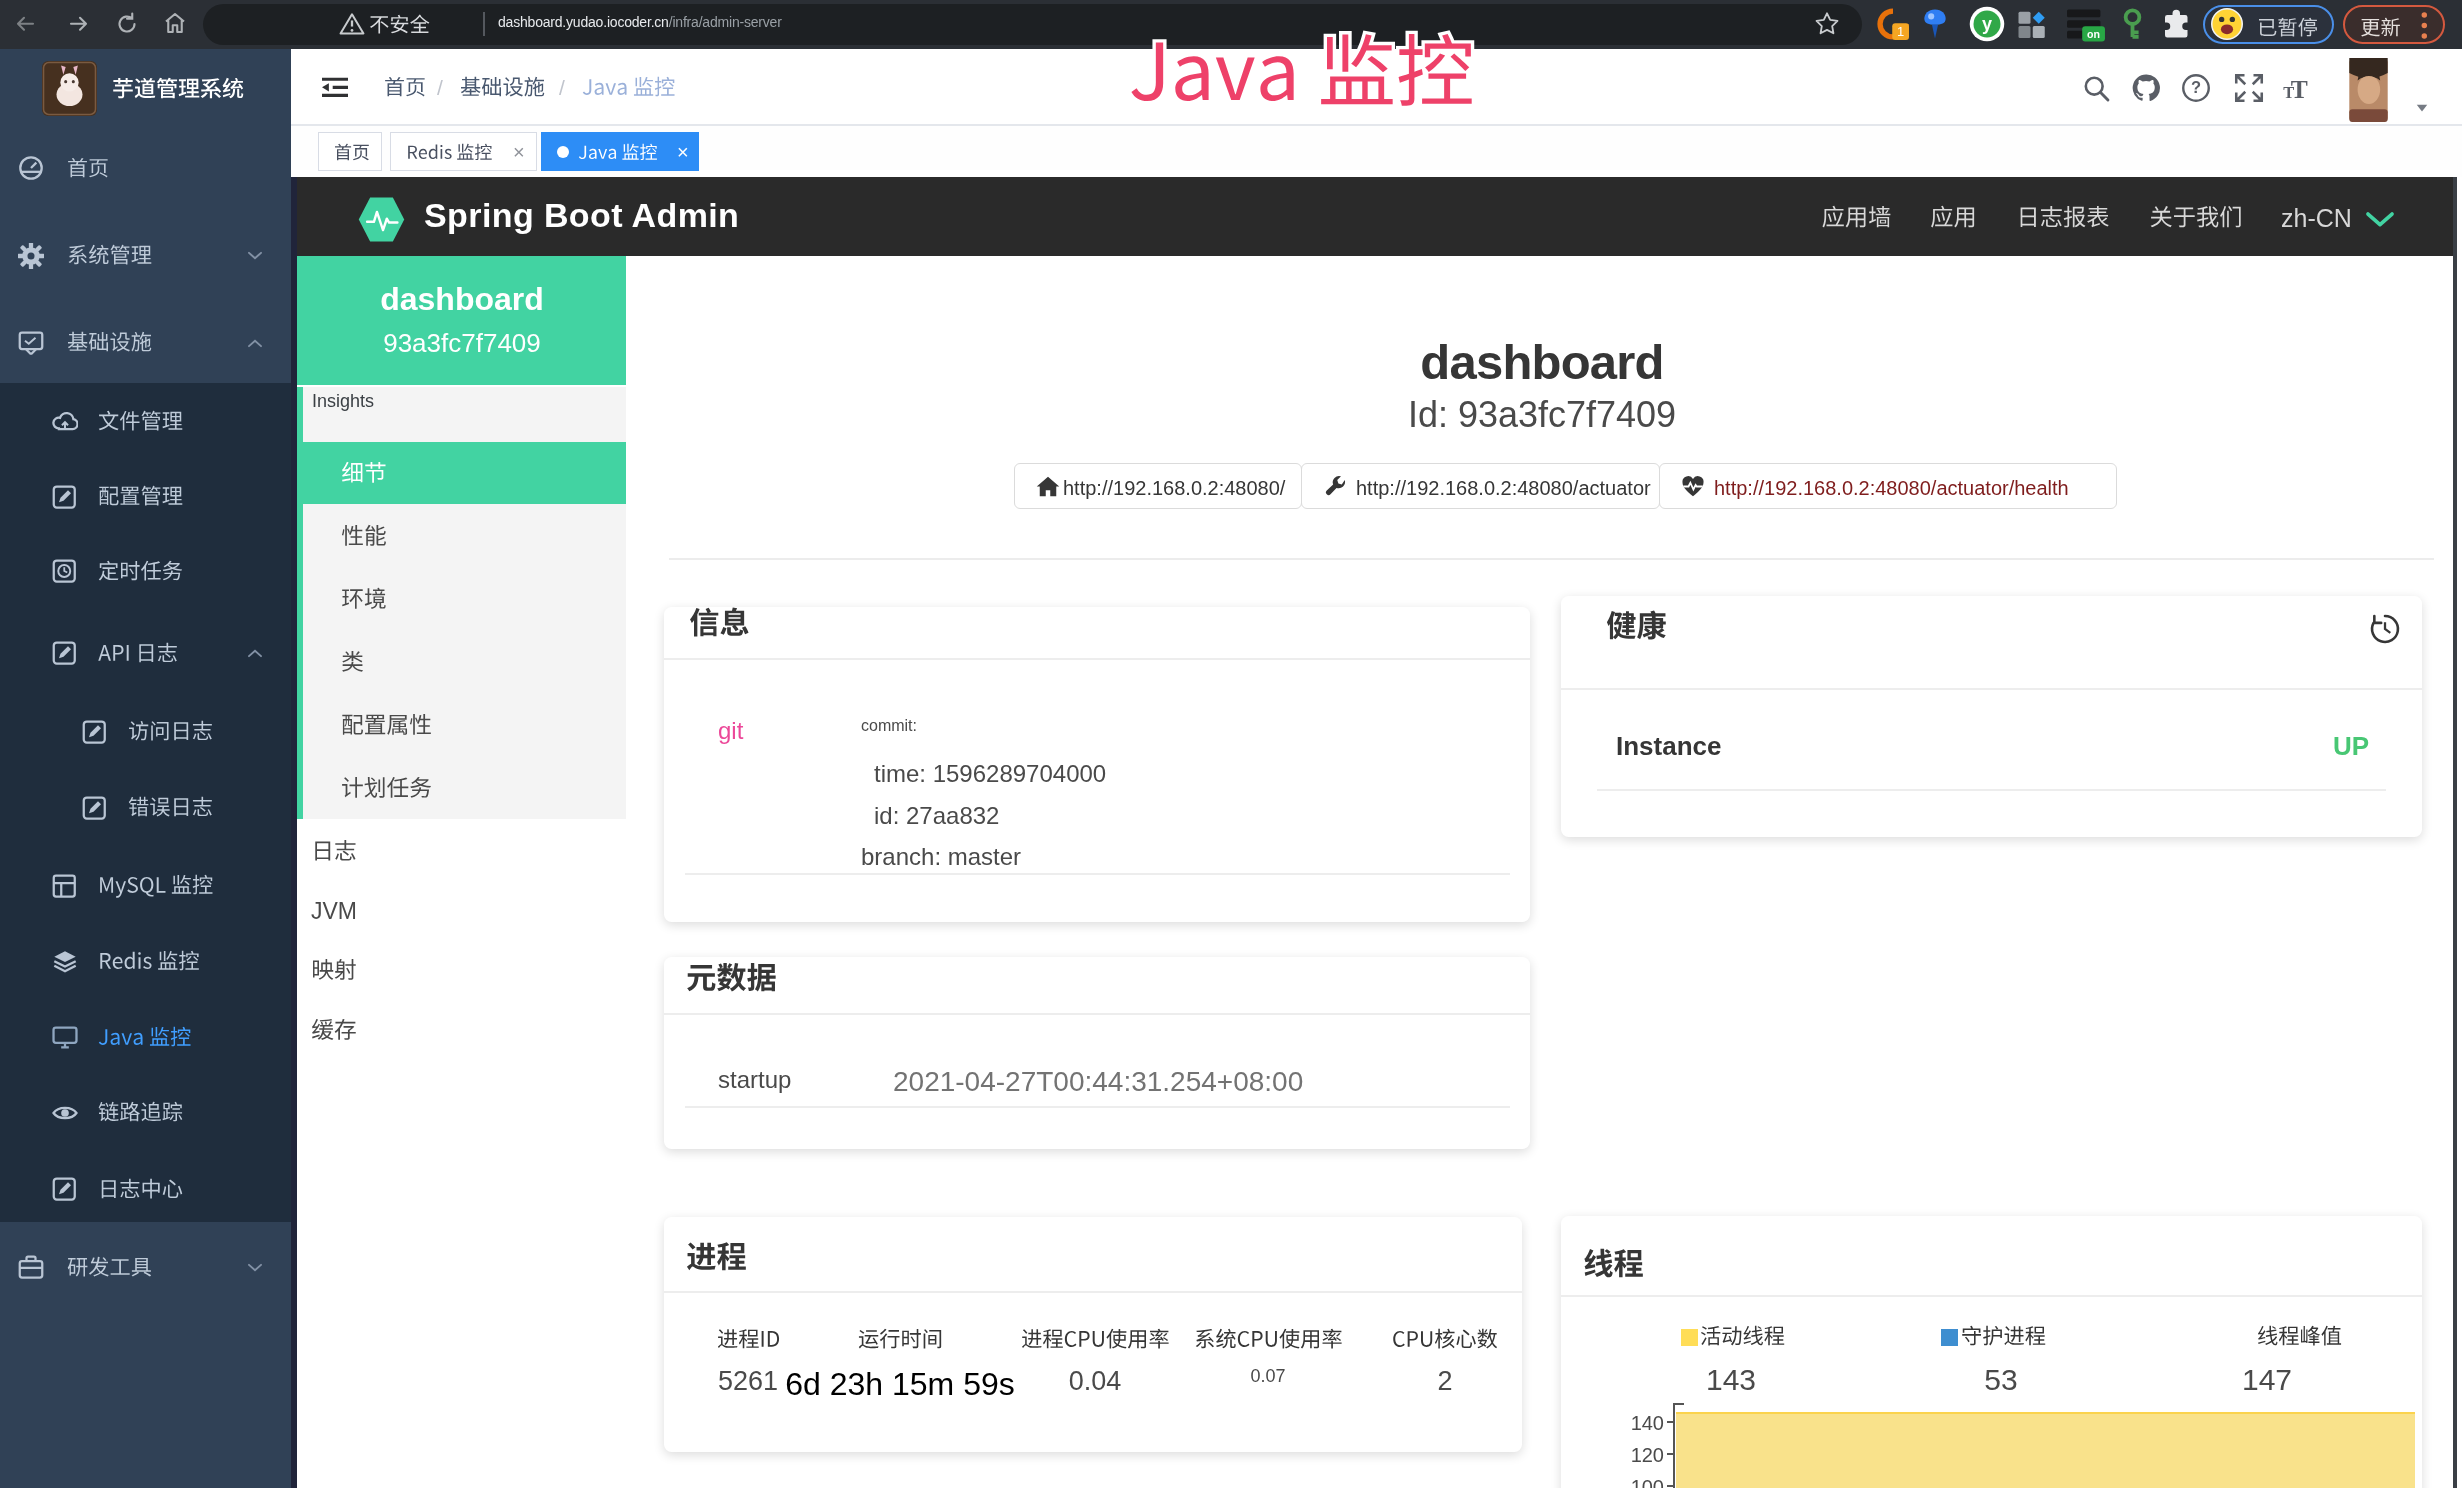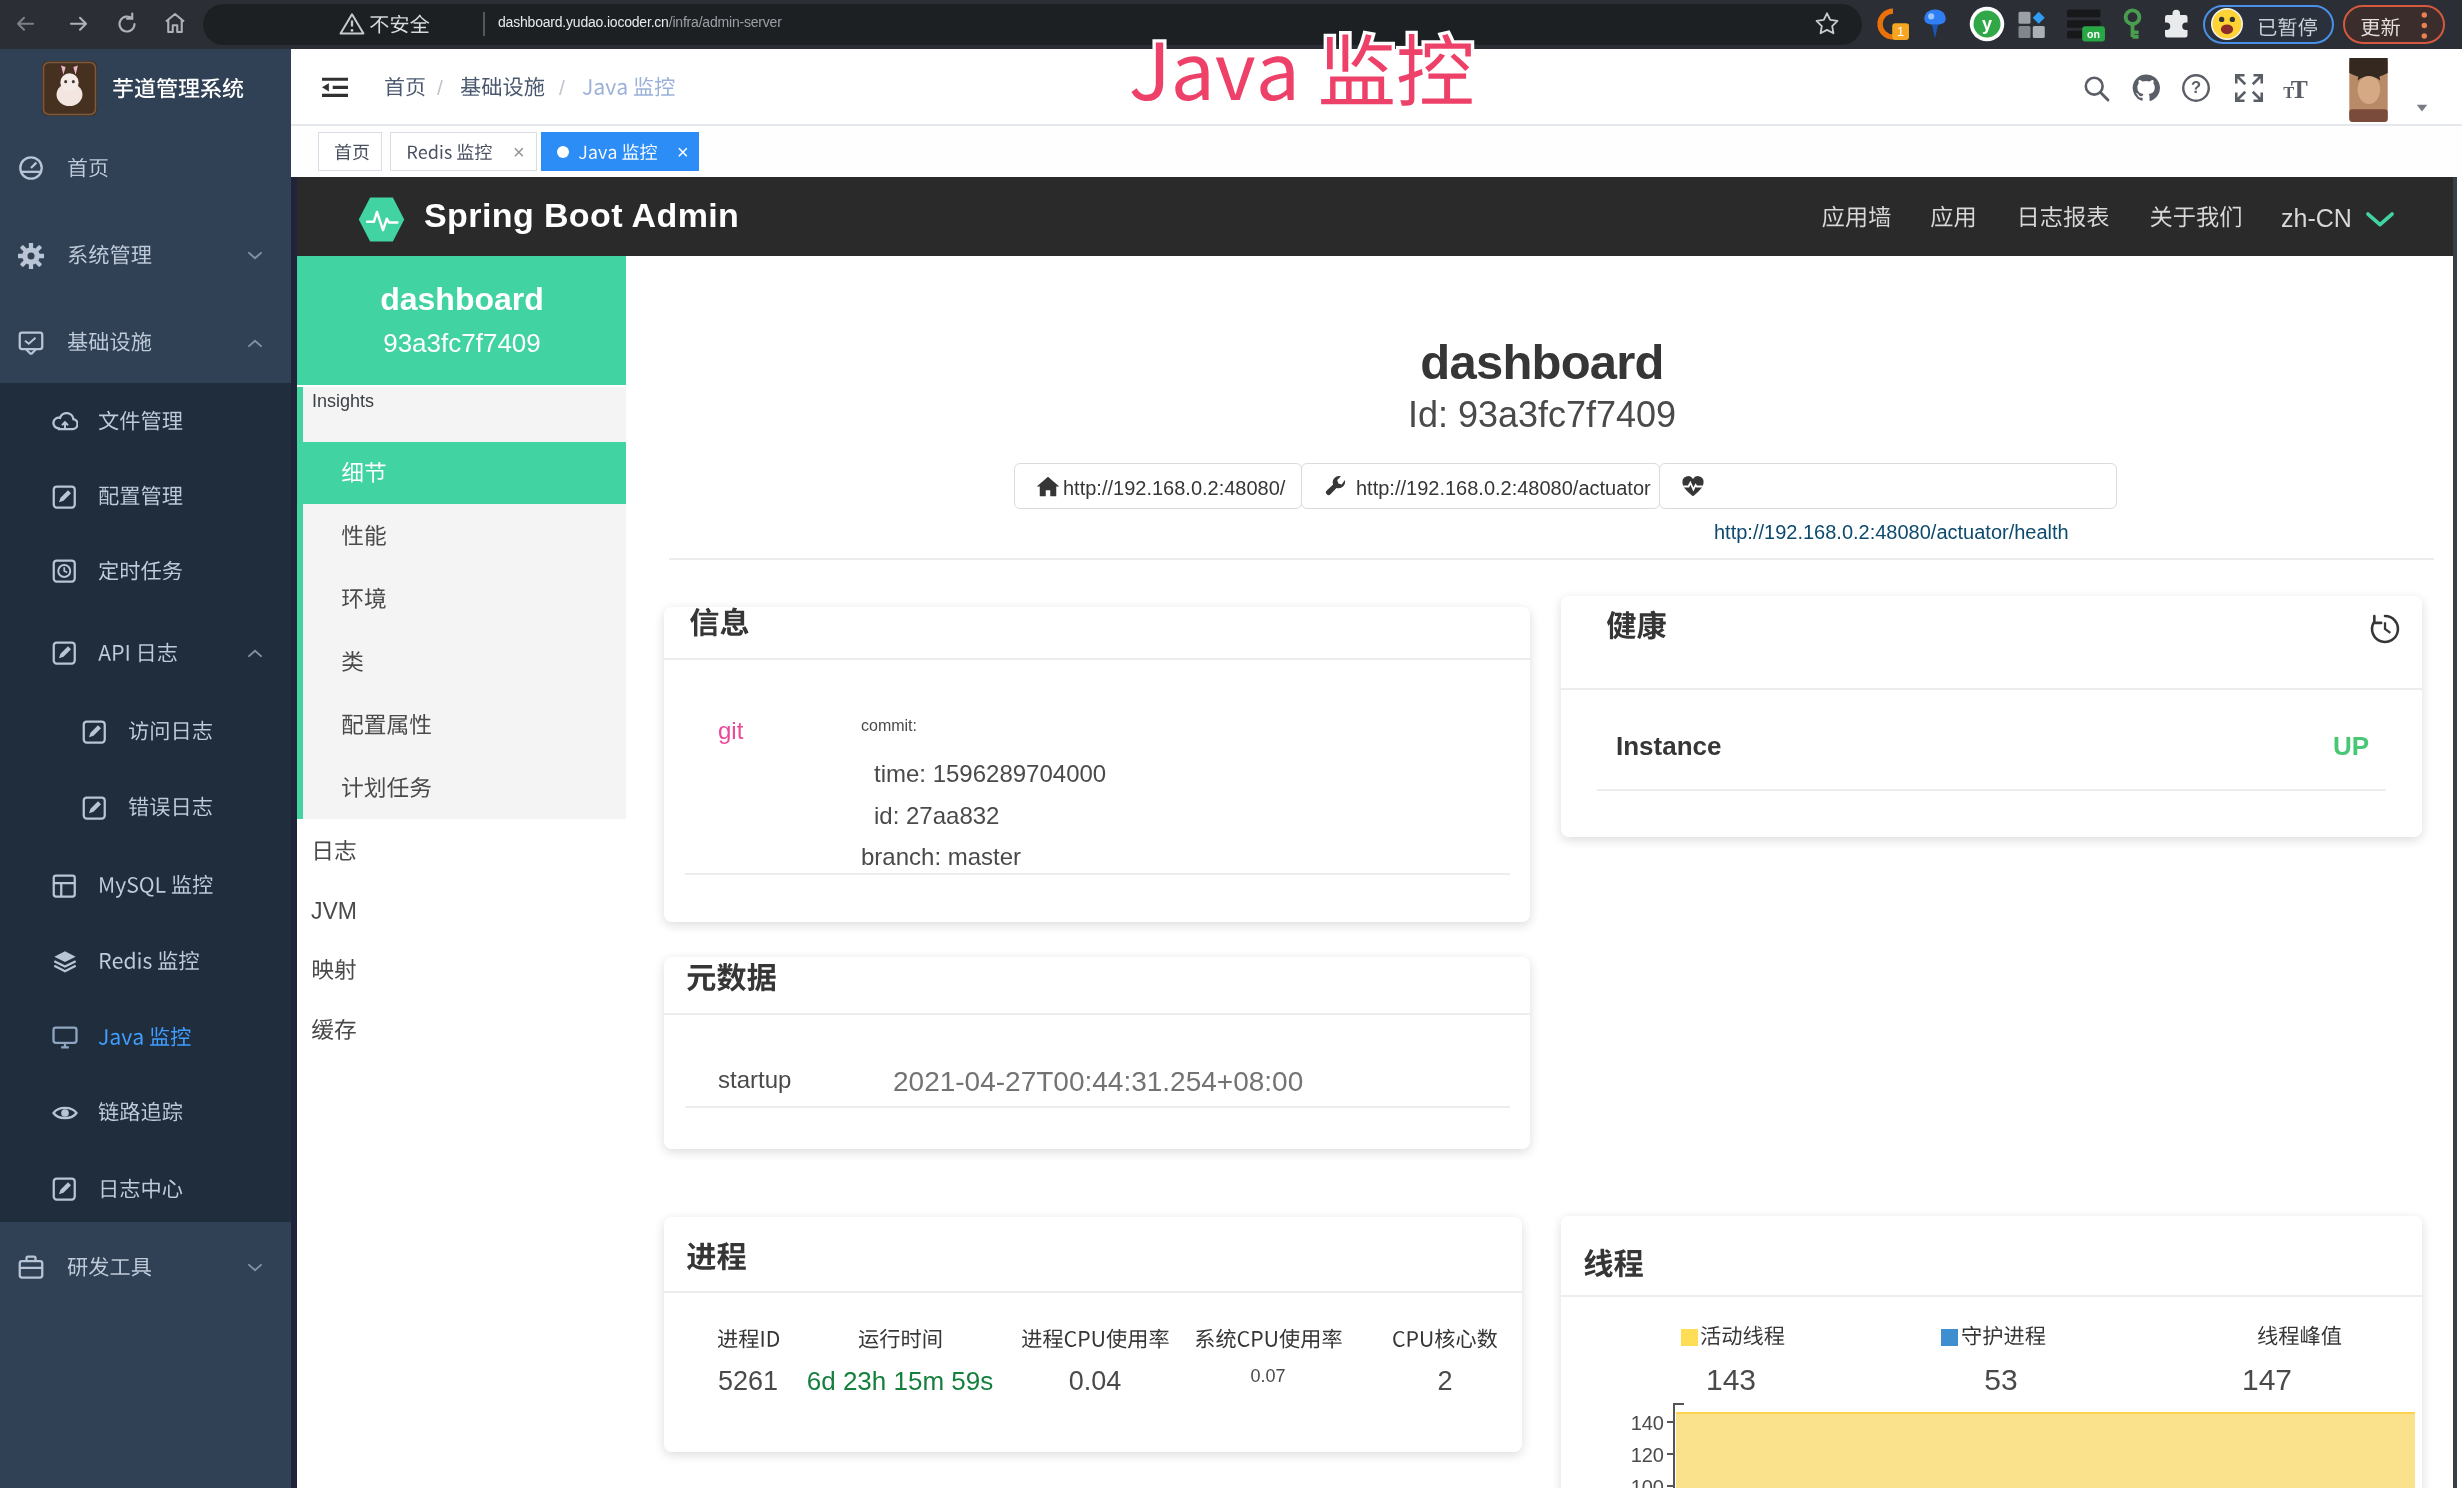--- a/index.html
+++ b/index.html
@@ -371,21 +371,21 @@
   </svg>
 <div class="a" style="left:1063px;top:477px;font-size:20px;color:#363636;white-space:nowrap;">http://192.168.0.2:48080/</div>
 <svg class="a" style="left:1323px;top:474px;" width="24" height="24" viewBox="0 0 32 32">
     <path d="M29 8 a8.5 8.5 0 0 1 -11 10.5 L10 27 a3.4 3.4 0 0 1 -5 -5 l8.5 -8 A8.5 8.5 0 0 1 24 3 l-5 5 1.5 4.5 4.5 1.5 Z" fill="#363636"></path>
   </svg>
 <div class="a" style="left:1356px;top:477px;font-size:20px;color:#363636;white-space:nowrap;">http://192.168.0.2:48080/actuator</div>
 <svg class="a" style="left:1681px;top:475px;" width="24" height="23" viewBox="0 0 32 30">
     <path d="M16 28 C8 21 2 16 2 9.5 A7.5 7.5 0 0 1 16 5 a7.5 7.5 0 0 1 14 4.5 C30 16 24 21 16 28Z" fill="#363636"></path>
     <path d="M3 15 h7 l2.5 -5 4 9 3 -6 1.5 2 h8" stroke="#fff" stroke-width="2.4" fill="none"></path>
   </svg>
-<div class="a" style="left:1714px;top:477px;font-size:20px;color:#0c4a6e;white-space:nowrap;margin-top:44px;">http://192.168.0.2:48080/actuator/health</div>
+<div class="a" style="left:1714px;top:477px;font-size:20px;color:#7f1d1d;white-space:nowrap;">http://192.168.0.2:48080/actuator/health</div>
 <div class="a" style="left:669px;top:558px;width:1765px;height:1.5px;background:#ececec"></div>
 <div class="card" style="left:664px;top:607px;width:866px;height:315px"></div>
 <svg class="a" style="left:689px;top:607px;overflow:visible;" width="61" height="31" viewBox="0 0 80 41">
     <path d="M15.3 13.5V17.2H35.5V13.5ZM15.3 19.3V23H35.5V19.3ZM14.7 25.3V38.7H18.8V37.5H31.8V38.6H36V25.3ZM18.8 33.6V29.1H31.8V33.6ZM21.6 2.7C22.4 4.1 23.4 6 24 7.5H12.5V11.4H38.4V7.5H26.2L28.6 6.4C28 5 26.7 2.8 25.6 1.1ZM9.4 1.4C7.5 7 4.3 12.8 1 16.4C1.7 17.5 3 20 3.4 21.1C4.4 20 5.4 18.7 6.3 17.4V38.9H10.7V9.7C11.8 7.4 12.8 5 13.7 2.7Z M51.9 13.6H67.8V15.5H51.9ZM51.9 19H67.8V20.8H51.9ZM51.9 8.4H67.8V10.2H51.9ZM50.1 26.9V32.5C50.1 36.8 51.5 38.1 57.2 38.1C58.4 38.1 63.6 38.1 64.8 38.1C69.4 38.1 70.8 36.7 71.3 31.1C70 30.8 68 30.2 66.9 29.4C66.7 33.2 66.4 33.8 64.5 33.8C63.1 33.8 58.7 33.8 57.7 33.8C55.3 33.8 55 33.6 55 32.4V26.9ZM69.7 27.3C71.4 30 73.2 33.7 73.8 36.1L78.4 34.1C77.7 31.6 75.8 28.2 74 25.5ZM45 26.3C44.2 29 42.6 32.4 41.2 34.7L45.6 36.8C47 34.4 48.3 30.8 49.3 28ZM56.6 25.7C58.4 27.6 60.5 30.2 61.3 32L65.2 29.8C64.4 28.2 62.8 26.1 61.1 24.5H72.6V4.8H61.6C62.2 3.8 62.8 2.7 63.4 1.5L57.5 0.8C57.3 2 56.9 3.4 56.5 4.8H47.2V24.5H58.8Z" fill="#363636"></path>
   </svg>
 <div class="a" style="left:664px;top:658px;width:866px;height:1.5px;background:#ededed"></div>
 <div class="a" style="left:718px;top:717px;font-size:24px;color:#ec4899;white-space:nowrap;">git</div>
 <div class="a" style="left:861px;top:717px;font-size:16px;color:#4a4a4a;white-space:nowrap;">commit:</div>
 <div class="a" style="left:874px;top:760px;font-size:24px;color:#4a4a4a;white-space:nowrap;">time: 1596289704000</div>
 <div class="a" style="left:874px;top:802px;font-size:24px;color:#4a4a4a;white-space:nowrap;">id: 27aa832</div>
@@ -425,21 +425,21 @@
 <svg class="a" style="left:1021px;top:1328px;overflow:visible;" width="149" height="22" viewBox="0 0 196 29">
     <path d="M2.3 2.9C3.8 4.3 5.7 6.3 6.6 7.6L8.2 6.2C7.3 5 5.3 3.1 3.8 1.7ZM20.2 1.7V6.2H15.5V1.7H13.5V6.2H9.5V8.2H13.5V11.5L13.4 13.2H9.3V15.3H13.2C12.8 17.4 11.8 19.5 9.7 21.1C10.2 21.4 11 22.1 11.3 22.6C13.7 20.7 14.8 17.9 15.3 15.3H20.2V22.4H22.3V15.3H26.4V13.2H22.3V8.2H25.9V6.2H22.3V1.7ZM15.5 8.2H20.2V13.2H15.5L15.5 11.5ZM7.3 11.3H1.4V13.2H5.3V21.3C4 21.7 2.5 23 1.1 24.6L2.5 26.5C3.9 24.6 5.3 22.9 6.2 22.9C6.9 22.9 7.8 23.9 8.9 24.6C10.9 25.8 13.2 26.1 16.7 26.1C19.3 26.1 24.4 26 26.4 25.8C26.4 25.2 26.7 24.2 27 23.7C24.3 24 20 24.2 16.7 24.2C13.6 24.2 11.2 24 9.4 22.8C8.5 22.3 7.9 21.7 7.3 21.4Z M42.9 4.1H51.4V9.3H42.9ZM40.9 2.3V11.1H53.4V2.3ZM40.5 18.8V20.6H46V24.3H38.7V26.1H55V24.3H48.1V20.6H53.7V18.8H48.1V15.4H54.3V13.6H39.9V15.4H46V18.8ZM38.1 1.5C36 2.5 32.3 3.3 29.2 3.8C29.5 4.3 29.7 5 29.8 5.4C31.1 5.2 32.5 5 33.9 4.7V9H29.4V11H33.7C32.5 14.2 30.6 17.8 28.8 19.8C29.1 20.3 29.7 21.2 29.9 21.8C31.3 20 32.8 17.2 33.9 14.4V26.8H36V14.8C37 15.9 38.1 17.4 38.6 18.2L39.8 16.6C39.3 15.9 36.8 13.4 36 12.7V11H39.5V9H36V4.2C37.3 3.9 38.6 3.6 39.6 3.1Z M66.6 25C69.2 25 71.2 23.9 72.9 22.1L71.4 20.4C70.1 21.9 68.6 22.7 66.7 22.7C62.7 22.7 60.3 19.5 60.3 14.3C60.3 9.2 62.9 6 66.8 6C68.5 6 69.9 6.8 71 8L72.4 6.3C71.2 5 69.2 3.8 66.7 3.8C61.5 3.8 57.6 7.8 57.6 14.4C57.6 21.1 61.4 25 66.6 25Z M76.7 24.6H79.3V16.5H82.7C87.2 16.5 90.2 14.5 90.2 10.1C90.2 5.7 87.1 4.1 82.5 4.1H76.7ZM79.3 14.4V6.2H82.2C85.8 6.2 87.6 7.1 87.6 10.1C87.6 13.1 85.9 14.4 82.3 14.4Z M101.7 25C105.9 25 109.1 22.8 109.1 16.2V4.1H106.6V16.2C106.6 21.2 104.4 22.7 101.7 22.7C99 22.7 96.9 21.2 96.9 16.2V4.1H94.3V16.2C94.3 22.8 97.5 25 101.7 25Z M128.5 1.2V4.2H120.8V6.2H128.5V8.9H121.6V16.7H128.4C128.2 18.2 127.8 19.7 126.9 21C125.4 19.9 124.2 18.7 123.3 17.2L121.6 17.8C122.6 19.6 124 21.1 125.6 22.4C124.3 23.5 122.4 24.5 119.7 25.2C120.2 25.7 120.8 26.5 121 27C123.9 26.1 125.9 24.9 127.4 23.5C130.2 25.3 133.7 26.4 137.7 26.9C138 26.3 138.5 25.5 139 25C135 24.6 131.4 23.6 128.6 22.1C129.7 20.4 130.2 18.6 130.5 16.7H137.8V8.9H130.6V6.2H138.7V4.2H130.6V1.2ZM123.5 10.7H128.5V13.6L128.5 14.9H123.5ZM130.6 10.7H135.8V14.9H130.6L130.6 13.6ZM119.6 1.1C117.9 5.3 115.2 9.5 112.4 12.2C112.7 12.7 113.3 13.7 113.5 14.2C114.6 13.2 115.6 11.9 116.6 10.6V27H118.6V7.5C119.7 5.6 120.7 3.7 121.5 1.7Z M144.1 3.1V13.2C144.1 17.2 143.8 22.1 140.7 25.6C141.1 25.9 142 26.6 142.3 27C144.5 24.6 145.4 21.4 145.8 18.3H152.9V26.6H155V18.3H162.5V24C162.5 24.5 162.3 24.7 161.8 24.7C161.3 24.8 159.3 24.8 157.4 24.7C157.7 25.3 158 26.2 158.1 26.7C160.7 26.7 162.4 26.7 163.3 26.4C164.3 26 164.6 25.4 164.6 24V3.1ZM146.1 5.1H152.9V9.6H146.1ZM162.5 5.1V9.6H155V5.1ZM146.1 11.6H152.9V16.3H146C146.1 15.2 146.1 14.2 146.1 13.2ZM162.5 11.6V16.3H155V11.6Z M191 6.6C190 7.8 188.3 9.3 187 10.2L188.6 11.3C189.8 10.4 191.5 9 192.8 7.7ZM169.3 15.2 170.4 16.9C172.3 16 174.6 14.8 176.7 13.6L176.3 12C173.7 13.2 171.1 14.5 169.3 15.2ZM170.2 7.9C171.7 8.8 173.5 10.2 174.4 11.2L175.9 9.9C174.9 8.9 173.1 7.6 171.6 6.7ZM186.7 13.2C188.7 14.4 191.1 16.1 192.2 17.2L193.8 15.9C192.6 14.8 190.1 13.2 188.2 12.1ZM169.2 19V20.9H180.7V26.9H182.9V20.9H194.4V19H182.9V16.7H180.7V19ZM180 1.5C180.4 2.1 180.9 2.9 181.2 3.6H169.8V5.6H180C179.2 6.9 178.2 8.1 177.9 8.4C177.5 8.9 177 9.2 176.7 9.3C176.8 9.8 177.1 10.7 177.2 11.1C177.7 10.9 178.3 10.8 181.5 10.6C180.2 11.9 178.9 13 178.4 13.5C177.4 14.3 176.7 14.8 176.1 14.9C176.3 15.4 176.6 16.3 176.7 16.7C177.3 16.4 178.2 16.3 185.6 15.6C185.9 16.1 186.2 16.6 186.4 17.1L188 16.3C187.5 15 186 13 184.8 11.6L183.2 12.2C183.7 12.8 184.2 13.4 184.6 14L179.6 14.4C182.1 12.5 184.5 10 186.8 7.4L185.1 6.4C184.5 7.2 183.8 8 183.2 8.8L179.6 9C180.5 8 181.4 6.8 182.2 5.6H194.1V3.6H183.7C183.3 2.8 182.6 1.7 182 0.9Z" fill="#363636"></path>
   </svg>
 <svg class="a" style="left:1194px;top:1328px;overflow:visible;" width="149" height="22" viewBox="0 0 196 29">
     <path d="M8 18.4C6.5 20.4 4.2 22.5 2 23.8C2.5 24.1 3.4 24.8 3.8 25.2C5.9 23.7 8.4 21.4 10.1 19.1ZM17.8 19.3C20.1 21.1 23 23.7 24.4 25.3L26.2 24C24.7 22.4 21.8 19.9 19.5 18.2ZM18.6 12.2C19.3 12.9 20.1 13.7 20.9 14.5L8.5 15.3C12.7 13.2 17 10.6 21.2 7.5L19.5 6.2C18.1 7.3 16.6 8.4 15.1 9.4L8.3 9.8C10.3 8.3 12.3 6.6 14.2 4.6C17.8 4.2 21.3 3.7 23.9 3.1L22.5 1.3C17.9 2.5 9.8 3.2 3 3.6C3.2 4 3.5 4.9 3.5 5.4C6 5.3 8.6 5.1 11.2 4.9C9.4 6.8 7.3 8.5 6.6 8.9C5.8 9.5 5.1 10 4.5 10.1C4.8 10.6 5.1 11.5 5.1 11.9C5.7 11.7 6.6 11.6 12.3 11.3C9.9 12.7 7.8 13.9 6.9 14.3C5.1 15.2 3.9 15.7 3 15.8C3.2 16.4 3.5 17.4 3.6 17.8C4.4 17.5 5.5 17.3 13.2 16.7V24.1C13.2 24.4 13.1 24.5 12.6 24.5C12.2 24.6 10.6 24.6 9 24.5C9.3 25.1 9.7 26 9.8 26.6C11.8 26.6 13.2 26.5 14.1 26.2C15.1 25.9 15.3 25.3 15.3 24.1V16.6L22.3 16.1C23.1 17 23.8 17.9 24.2 18.6L25.9 17.6C24.8 15.9 22.4 13.3 20.2 11.4Z M47.5 14.8V23.6C47.5 25.7 48 26.3 50 26.3C50.4 26.3 52.1 26.3 52.4 26.3C54.2 26.3 54.7 25.3 54.8 21.4C54.3 21.3 53.5 21 53 20.6C52.9 24 52.8 24.5 52.2 24.5C51.9 24.5 50.6 24.5 50.3 24.5C49.7 24.5 49.6 24.4 49.6 23.6V14.8ZM42.3 14.8C42.1 20.4 41.5 23.4 36.9 25.1C37.4 25.5 37.9 26.3 38.2 26.8C43.3 24.7 44.1 21.1 44.4 14.8ZM29.2 23.2 29.7 25.2C32.2 24.4 35.5 23.4 38.6 22.3L38.3 20.5C34.9 21.5 31.4 22.6 29.2 23.2ZM44.7 1.6C45.2 2.7 45.9 4.2 46.2 5.2H39.4V7.1H44.4C43.2 8.8 41.2 11.4 40.6 12C40.1 12.5 39.4 12.7 38.8 12.9C39.1 13.3 39.5 14.4 39.5 14.9C40.3 14.6 41.5 14.4 51.7 13.5C52.1 14.2 52.5 15 52.8 15.5L54.6 14.5C53.7 12.9 51.9 10.3 50.4 8.3L48.7 9.2C49.4 10 50 10.9 50.6 11.8L42.9 12.5C44.2 10.9 45.8 8.7 46.9 7.1H54.5V5.2H46.5L48.3 4.6C47.9 3.7 47.2 2.2 46.6 1.1ZM29.7 12.8C30.1 12.6 30.7 12.5 34.1 12C32.9 13.7 31.8 15.1 31.3 15.7C30.4 16.7 29.8 17.4 29.1 17.5C29.4 18.1 29.7 19.1 29.8 19.5C30.4 19.2 31.4 18.9 38.3 17.4C38.3 16.9 38.2 16.1 38.3 15.5L33 16.5C35.1 14.1 37.2 11.1 39 8.1L37.1 6.9C36.6 8 36 9 35.4 10L31.9 10.4C33.7 8 35.4 4.9 36.7 2L34.6 1C33.3 4.4 31.2 8 30.6 8.9C30 9.9 29.4 10.5 28.9 10.6C29.2 11.2 29.5 12.3 29.7 12.8Z M66.6 25C69.2 25 71.2 23.9 72.9 22.1L71.4 20.4C70.1 21.9 68.6 22.7 66.7 22.7C62.7 22.7 60.3 19.5 60.3 14.3C60.3 9.2 62.9 6 66.8 6C68.5 6 69.9 6.8 71 8L72.4 6.3C71.2 5 69.2 3.8 66.7 3.8C61.5 3.8 57.6 7.8 57.6 14.4C57.6 21.1 61.4 25 66.6 25Z M76.7 24.6H79.3V16.5H82.7C87.2 16.5 90.2 14.5 90.2 10.1C90.2 5.7 87.1 4.1 82.5 4.1H76.7ZM79.3 14.4V6.2H82.2C85.8 6.2 87.6 7.1 87.6 10.1C87.6 13.1 85.9 14.4 82.3 14.4Z M101.7 25C105.9 25 109.1 22.8 109.1 16.2V4.1H106.6V16.2C106.6 21.2 104.4 22.7 101.7 22.7C99 22.7 96.9 21.2 96.9 16.2V4.1H94.3V16.2C94.3 22.8 97.5 25 101.7 25Z M128.5 1.2V4.2H120.8V6.2H128.5V8.9H121.6V16.7H128.4C128.2 18.2 127.8 19.7 126.9 21C125.4 19.9 124.2 18.7 123.3 17.2L121.6 17.8C122.6 19.6 124 21.1 125.6 22.4C124.3 23.5 122.4 24.5 119.7 25.2C120.2 25.7 120.8 26.5 121 27C123.9 26.1 125.9 24.9 127.4 23.5C130.2 25.3 133.7 26.4 137.7 26.9C138 26.3 138.5 25.5 139 25C135 24.6 131.4 23.6 128.6 22.1C129.7 20.4 130.2 18.6 130.5 16.7H137.8V8.9H130.6V6.2H138.7V4.2H130.6V1.2ZM123.5 10.7H128.5V13.6L128.5 14.9H123.5ZM130.6 10.7H135.8V14.9H130.6L130.6 13.6ZM119.6 1.1C117.9 5.3 115.2 9.5 112.4 12.2C112.7 12.7 113.3 13.7 113.5 14.2C114.6 13.2 115.6 11.9 116.6 10.6V27H118.6V7.5C119.7 5.6 120.7 3.7 121.5 1.7Z M144.1 3.1V13.2C144.1 17.2 143.8 22.1 140.7 25.6C141.1 25.9 142 26.6 142.3 27C144.5 24.6 145.4 21.4 145.8 18.3H152.9V26.6H155V18.3H162.5V24C162.5 24.5 162.3 24.7 161.8 24.7C161.3 24.8 159.3 24.8 157.4 24.7C157.7 25.3 158 26.2 158.1 26.7C160.7 26.7 162.4 26.7 163.3 26.4C164.3 26 164.6 25.4 164.6 24V3.1ZM146.1 5.1H152.9V9.6H146.1ZM162.5 5.1V9.6H155V5.1ZM146.1 11.6H152.9V16.3H146C146.1 15.2 146.1 14.2 146.1 13.2ZM162.5 11.6V16.3H155V11.6Z M191 6.6C190 7.8 188.3 9.3 187 10.2L188.6 11.3C189.8 10.4 191.5 9 192.8 7.7ZM169.3 15.2 170.4 16.9C172.3 16 174.6 14.8 176.7 13.6L176.3 12C173.7 13.2 171.1 14.5 169.3 15.2ZM170.2 7.9C171.7 8.8 173.5 10.2 174.4 11.2L175.9 9.9C174.9 8.9 173.1 7.6 171.6 6.7ZM186.7 13.2C188.7 14.4 191.1 16.1 192.2 17.2L193.8 15.9C192.6 14.8 190.1 13.2 188.2 12.1ZM169.2 19V20.9H180.7V26.9H182.9V20.9H194.4V19H182.9V16.7H180.7V19ZM180 1.5C180.4 2.1 180.9 2.9 181.2 3.6H169.8V5.6H180C179.2 6.9 178.2 8.1 177.9 8.4C177.5 8.9 177 9.2 176.7 9.3C176.8 9.8 177.1 10.7 177.2 11.1C177.7 10.9 178.3 10.8 181.5 10.6C180.2 11.9 178.9 13 178.4 13.5C177.4 14.3 176.7 14.8 176.1 14.9C176.3 15.4 176.6 16.3 176.7 16.7C177.3 16.4 178.2 16.3 185.6 15.6C185.9 16.1 186.2 16.6 186.4 17.1L188 16.3C187.5 15 186 13 184.8 11.6L183.2 12.2C183.7 12.8 184.2 13.4 184.6 14L179.6 14.4C182.1 12.5 184.5 10 186.8 7.4L185.1 6.4C184.5 7.2 183.8 8 183.2 8.8L179.6 9C180.5 8 181.4 6.8 182.2 5.6H194.1V3.6H183.7C183.3 2.8 182.6 1.7 182 0.9Z" fill="#363636"></path>
   </svg>
 <svg class="a" style="left:1392px;top:1328px;overflow:visible;" width="106" height="22" viewBox="0 0 140 29">
     <path d="M10.6 25C13.2 25 15.2 23.9 16.9 22.1L15.4 20.4C14.1 21.9 12.6 22.7 10.7 22.7C6.7 22.7 4.3 19.5 4.3 14.3C4.3 9.2 6.9 6 10.8 6C12.5 6 13.9 6.8 15 8L16.4 6.3C15.2 5 13.2 3.8 10.7 3.8C5.5 3.8 1.6 7.8 1.6 14.4C1.6 21.1 5.4 25 10.6 25Z M20.7 24.6H23.3V16.5H26.7C31.2 16.5 34.2 14.5 34.2 10.1C34.2 5.7 31.1 4.1 26.5 4.1H20.7ZM23.3 14.4V6.2H26.2C29.8 6.2 31.6 7.1 31.6 10.1C31.6 13.1 29.9 14.4 26.3 14.4Z M45.7 25C49.9 25 53.1 22.8 53.1 16.2V4.1H50.6V16.2C50.6 21.2 48.4 22.7 45.7 22.7C43 22.7 40.9 21.2 40.9 16.2V4.1H38.3V16.2C38.3 22.8 41.5 25 45.7 25Z M79.8 14.3C77.4 19 72 23.1 65.5 25.2C65.9 25.6 66.5 26.4 66.8 26.9C70.3 25.7 73.4 24 76 21.9C77.9 23.4 80.1 25.3 81.1 26.6L82.7 25.2C81.6 23.9 79.4 22.1 77.5 20.6C79.3 18.9 80.8 17.1 82 15.1ZM72.9 1.6C73.5 2.7 74.1 3.9 74.3 5H67V6.9H72.4C71.4 8.5 69.8 11.1 69.3 11.6C68.8 12.1 68 12.3 67.5 12.4C67.6 12.9 68 13.9 68.1 14.4C68.6 14.3 69.4 14.1 74.5 13.7C72.4 15.9 69.7 17.8 66.9 19C67.3 19.4 67.9 20.2 68.1 20.6C73.1 18.3 77.3 14.3 79.7 9.9L77.8 9.3C77.3 10.2 76.7 11 76 11.9L71.3 12.2C72.3 10.6 73.7 8.5 74.6 6.9H82.6V5H76.2L76.6 4.8C76.3 3.8 75.6 2.2 74.9 1ZM61.2 1.1V6.5H57.4V8.5H61C60.2 12.3 58.4 16.8 56.7 19.1C57.1 19.6 57.6 20.6 57.8 21.2C59 19.4 60.2 16.5 61.2 13.5V26.9H63.2V12.2C63.9 13.6 64.8 15.2 65.2 16.1L66.5 14.6C66 13.8 63.9 10.6 63.2 9.6V8.5H66.3V6.5H63.2V1.1Z M92 8.9V22.8C92 25.6 92.9 26.4 96 26.4C96.6 26.4 100.9 26.4 101.6 26.4C104.8 26.4 105.4 24.8 105.7 19.5C105.1 19.3 104.2 18.9 103.7 18.5C103.5 23.4 103.3 24.4 101.5 24.4C100.5 24.4 96.9 24.4 96.1 24.4C94.5 24.4 94.2 24.1 94.2 22.8V8.9ZM87.6 11C87.1 14.4 86.2 18.8 85 21.6L87.1 22.5C88.3 19.5 89.2 14.8 89.6 11.4ZM105.1 11.1C106.7 14.4 108.2 18.8 108.8 21.7L110.8 20.9C110.2 18 108.7 13.7 107 10.3ZM93.4 3.5C96 5.3 99.3 8.1 100.9 9.9L102.4 8.3C100.8 6.5 97.4 3.9 94.8 2.1Z M124.2 1.7C123.7 2.7 122.8 4.4 122.1 5.4L123.5 6C124.2 5.1 125.1 3.7 125.9 2.4ZM114.2 2.4C115 3.6 115.7 5.2 116 6.1L117.6 5.4C117.3 4.4 116.6 2.9 115.8 1.8ZM123.3 17.4C122.6 18.8 121.7 20 120.7 21.1C119.6 20.6 118.5 20 117.5 19.6C117.9 18.9 118.3 18.2 118.7 17.4ZM114.9 20.4C116.2 20.9 117.8 21.6 119.2 22.3C117.4 23.6 115.2 24.5 112.9 25C113.3 25.4 113.7 26.2 113.9 26.7C116.5 26 118.9 24.9 120.9 23.2C121.8 23.8 122.7 24.3 123.3 24.8L124.7 23.4C124 23 123.2 22.5 122.3 22C123.8 20.4 124.9 18.4 125.6 16L124.5 15.5L124.2 15.6H119.6L120.2 14.1L118.3 13.8C118.1 14.4 117.8 15 117.5 15.6H113.7V17.4H116.7C116.1 18.5 115.4 19.5 114.9 20.4ZM119 1.1V6.3H113.2V8.1H118.3C117 9.9 114.8 11.6 112.9 12.5C113.3 12.9 113.8 13.6 114 14.1C115.7 13.1 117.6 11.6 119 9.9V13.3H120.9V9.5C122.3 10.5 124 11.8 124.7 12.5L125.9 10.9C125.2 10.5 122.7 8.9 121.4 8.1H126.6V6.3H120.9V1.1ZM129.4 1.3C128.7 6.3 127.4 11 125.2 13.9C125.7 14.2 126.5 14.9 126.8 15.2C127.6 14.2 128.2 12.9 128.7 11.6C129.4 14.3 130.2 16.9 131.2 19.1C129.6 21.7 127.5 23.8 124.4 25.3C124.8 25.7 125.4 26.5 125.6 27C128.4 25.4 130.6 23.5 132.2 21C133.6 23.4 135.4 25.3 137.6 26.6C137.9 26.1 138.5 25.4 139 25C136.6 23.7 134.8 21.7 133.4 19.1C134.8 16.2 135.8 12.7 136.4 8.5H138.3V6.6H130.3C130.7 5 131.1 3.3 131.3 1.7ZM134.4 8.5C134 11.7 133.3 14.5 132.3 16.9C131.2 14.4 130.5 11.5 129.9 8.5Z" fill="#363636"></path>
   </svg>
 <div class="a" style="left:748px;top:1366px;font-size:27px;color:#4a4a4a;white-space:nowrap;transform:translateX(-50%)">5261</div>
-<div class="a" style="left:900px;top:1366px;font-size:26px;color:#15803d;white-space:nowrap;transform:translateX(-50%)">6d 23h 15m 59s</div>
+<div class="a" style="left:900px;top:1366px;font-size:32px;color:#000000;white-space:nowrap;transform:translateX(-50%)">6d 23h 15m 59s</div>
 <div class="a" style="left:1095px;top:1366px;font-size:27px;color:#4a4a4a;white-space:nowrap;transform:translateX(-50%)">0.04</div>
 <div class="a" style="left:1268px;top:1366px;font-size:18px;color:#4a4a4a;white-space:nowrap;transform:translateX(-50%)">0.07</div>
 <div class="a" style="left:1445px;top:1366px;font-size:27px;color:#4a4a4a;white-space:nowrap;transform:translateX(-50%)">2</div>
 <div class="card" style="left:1561px;top:1216px;width:861px;height:303px"></div>
 <svg class="a" style="left:1583px;top:1248px;overflow:visible;" width="61" height="31" viewBox="0 0 80 41">
     <path d="M1.9 32.4 2.9 36.9C6.8 35.6 11.7 33.9 16.3 32.2L15.5 28.3C10.5 29.9 5.3 31.5 1.9 32.4ZM28.3 4.1C29.9 5.2 32.1 6.8 33.2 7.9L36.1 5.1C35 4.1 32.7 2.5 31.1 1.6ZM3 18.7C3.6 18.4 4.6 18.1 8.1 17.7C6.8 19.6 5.6 21 5 21.6C3.7 23.1 2.8 24 1.8 24.2C2.3 25.4 3 27.6 3.2 28.4C4.3 27.8 5.9 27.4 15.7 25.5C15.6 24.5 15.7 22.7 15.8 21.5L9.5 22.5C12.2 19.3 14.9 15.5 17 11.8L13.2 9.3C12.4 10.8 11.6 12.2 10.8 13.6L7.4 13.8C9.6 10.8 11.8 7 13.4 3.4L8.9 1.3C7.5 5.8 4.7 10.7 3.8 11.9C3 13.2 2.3 14 1.4 14.2C2 15.5 2.7 17.8 3 18.7ZM34.5 21.2C33.3 23.1 31.8 24.8 30 26.4C29.6 24.8 29.3 23 29 21.2L38.2 19.4L37.4 15.3L28.4 16.9L28 13.2L37.2 11.7L36.4 7.5L27.8 8.8C27.6 6.3 27.6 3.7 27.6 1.1H22.8C22.8 3.9 22.9 6.8 23.1 9.6L17.3 10.4L18 14.8L23.4 13.9L23.8 17.8L16.4 19.1L17.2 23.4L24.3 22C24.8 24.7 25.3 27.2 26 29.4C22.7 31.5 18.9 33.1 15 34.2C16.1 35.4 17.3 37 17.9 38.2C21.3 37 24.6 35.5 27.6 33.6C29.1 36.8 31.2 38.8 33.7 38.8C36.9 38.8 38.2 37.5 39 32.5C37.9 32 36.5 31 35.6 29.9C35.4 33.1 35 34.1 34.3 34.1C33.3 34.1 32.3 32.9 31.4 30.8C34.2 28.6 36.6 26 38.5 23Z M62.8 6.8H72.2V12.3H62.8ZM58.4 2.7V16.3H76.8V2.7ZM58 26.2V30.2H65V33.7H55.5V37.9H78.8V33.7H69.8V30.2H76.9V26.2H69.8V22.8H77.9V18.7H57.1V22.8H65V26.2ZM53.6 1.6C50.5 3 45.6 4.2 41.2 4.9C41.7 5.9 42.3 7.5 42.5 8.6C44.1 8.4 45.7 8.1 47.4 7.8V12.5H41.6V16.9H46.8C45.3 20.8 43 25.1 40.8 27.7C41.6 28.9 42.6 30.9 43 32.3C44.6 30.3 46.1 27.4 47.4 24.4V38.8H52V23.1C53 24.6 54 26.1 54.4 27.2L57.2 23.4C56.4 22.5 53.1 19 52 18.1V16.9H56.3V12.5H52V6.8C53.8 6.4 55.4 5.9 56.8 5.3Z" fill="#363636"></path>
   </svg>
 <div class="a" style="left:1561px;top:1295px;width:861px;height:1.5px;background:#ededed"></div>
 <div class="a" style="left:1681px;top:1329px;width:16.7px;height:16.7px;background:#ffdd57"></div>
 <svg class="a" style="left:1700px;top:1325px;overflow:visible;" width="85" height="22" viewBox="0 0 112 29">

